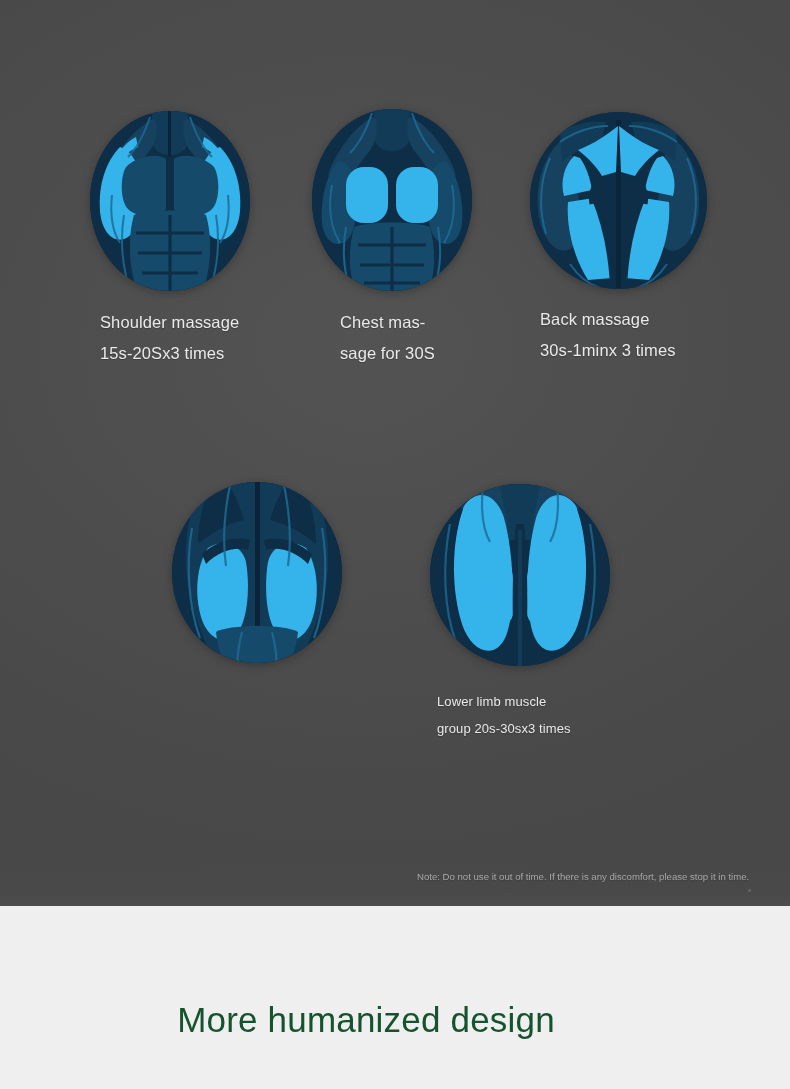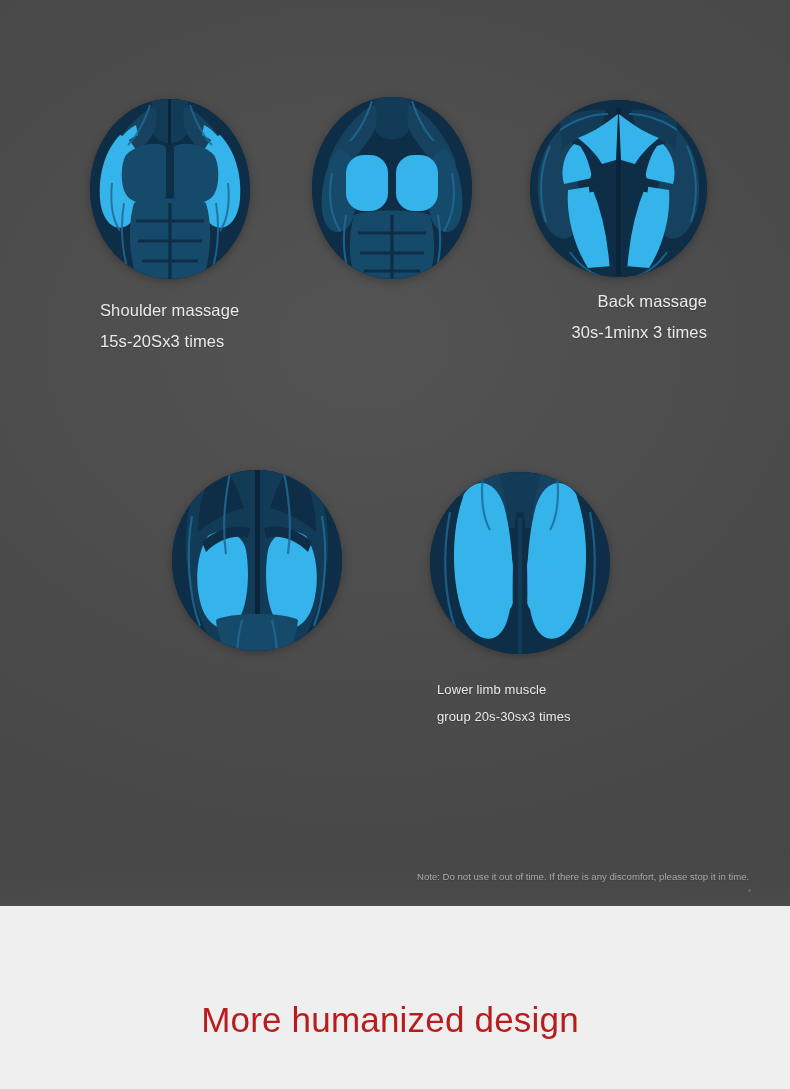--- a/index.html
+++ b/index.html
@@ -17,21 +17,21 @@
     background:
       radial-gradient(ellipse 900px 700px at 46% 38%, #535353 0%, #4c4c4c 45%, #484848 72%, #474747 100%);
   }
   .dark-panel::after{
     content:"";position:absolute;left:0;bottom:0;width:100%;height:46px;
     background:linear-gradient(180deg, rgba(70,70,70,0) 0%, rgba(74,74,74,.55) 60%, rgba(76,76,76,.9) 100%);
     pointer-events:none;
   }
 
   
-  .cards{position:absolute;left:0;top:4px;width:790px;height:906px;}
+  .cards{position:absolute;left:0;top:16px;width:790px;height:906px;}
   .card{position:absolute;}
 
   .disc{
     position:relative;
     border-radius:50%;
     overflow:hidden;
     background:#0f2f47;
     box-shadow:0 2px 10px rgba(0,0,0,.28);
   }
   .disc svg{display:block;width:100%;height:100%;}
@@ -50,21 +50,21 @@
   .c1{left:90px;top:95px;}
   .c1 .disc{width:160px;height:180px;border-radius:50%;}
   .c1 .caption{margin-top:16px;margin-left:10px;}
 
   .c2{left:312px;top:93px;}
   .c2 .disc{width:160px;height:182px;}
   .c2 .caption{margin-top:16px;margin-left:28px;}
 
   .c3{left:530px;top:96px;}
   .c3 .disc{width:177px;height:177px;}
-  .c3 .caption{margin-top:9px;margin-left:10px;text-align:right;}
+  .c3 .caption{margin-top:15px;margin-left:10px;}
 
   
   .c4{left:172px;top:466px;}
   .c4 .disc{width:170px;height:181px;}
   .c4 .caption{margin-top:18px;margin-left:8px;}
 
   .c5{left:430px;top:468px;}
   .c5 .disc{width:180px;height:182px;}
   .c5 .caption{margin-top:22px;margin-left:7px;}
 
@@ -79,21 +79,21 @@
     border-radius:50%;background:#8f8f8f;
   }
 
   
   .light-panel{
     position:absolute;left:0;top:906px;width:790px;height:183px;
     background:#efefef;
   }
   .headline{
     position:absolute;left:0;top:94px;width:732px;text-align:center;
-    font-size:35px;color:#b91c1c;font-weight:400;letter-spacing:.2px;padding-left:24px;
+    font-size:35px;color:#14532d;font-weight:400;letter-spacing:.2px;
   }
 </style>
 </head>
 <body>
 
 <div class="page">
 
   <div class="dark-panel">
 
     <div class="cards">
@@ -161,20 +161,22 @@
             <g fill="none" stroke="#1f6a94" stroke-width="2" opacity=".9">
               <path d="M60 4 C54 22 48 34 38 44"></path>
               <path d="M100 4 C106 22 112 34 122 44"></path>
               <path d="M20 76 C16 98 18 118 28 134"></path>
               <path d="M140 76 C144 98 142 118 132 134"></path>
               <path d="M34 118 C30 142 32 166 40 184"></path>
               <path d="M126 118 C130 142 128 166 120 184"></path>
             </g>
           </svg>
         </div>
+        <div class="caption cap-lg">Chest mas-
+sage for 30S</div>
       </div>
 
       <div class="card c3">
         <div class="disc">
           <svg viewBox="0 0 177 177" preserveAspectRatio="xMidYMid slice" aria-hidden="true">
             <rect width="177" height="177" fill="#0d2e46"></rect>
 
             <path d="M34 26 C16 40 6 66 8 96 C10 124 24 142 38 138 C50 134 52 108 48 82 C44 58 44 36 34 26z" fill="#16425f"></path>
             <path d="M143 26 C161 40 171 66 169 96 C167 124 153 142 139 138 C127 134 125 108 129 82 C133 58 133 36 143 26z" fill="#16425f"></path>
             <path d="M30 20 C44 12 62 8 76 10 L70 34 C56 34 42 40 32 50z" fill="#123b58"></path>

